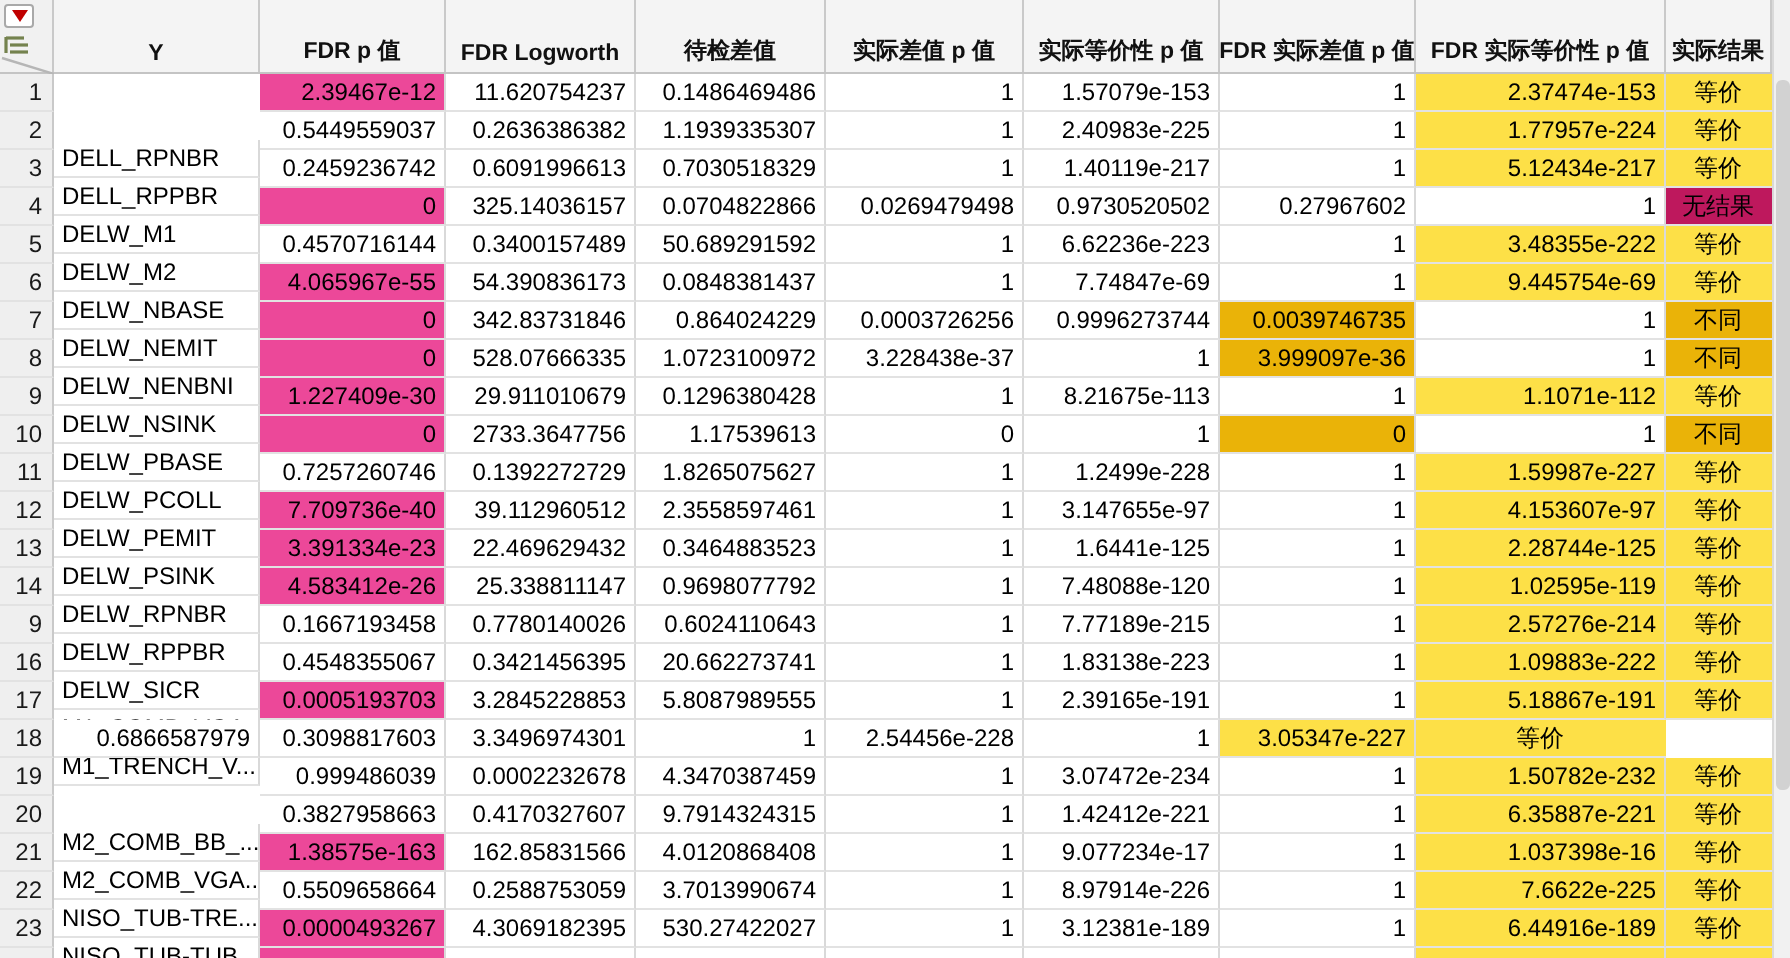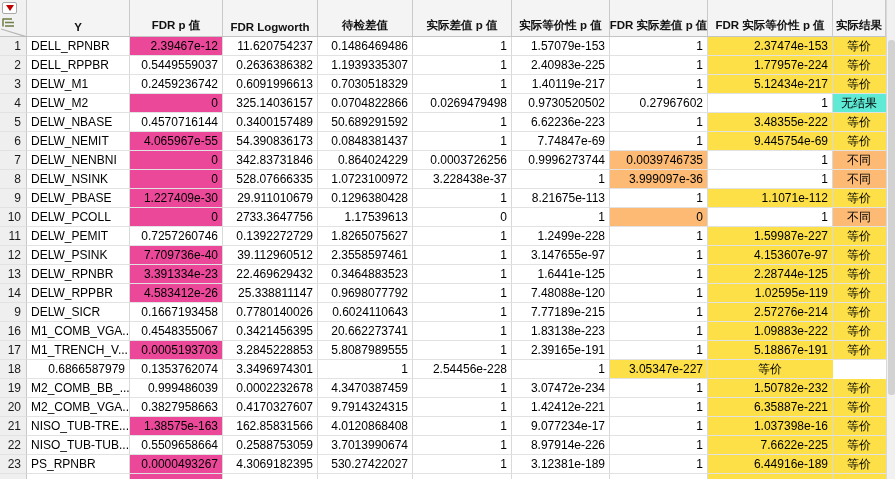--- a/index.html
+++ b/index.html
@@ -23,27 +23,27 @@
   .tri { width:0; height:0; border-left:4px solid transparent; border-right:4px solid transparent;
     border-top:6px solid #c00000; }
   .hier-icon { position:absolute; top:17px; left:2px; }
   .diag { position:absolute; left:0; top:0; width:27px; height:37px; pointer-events:none; }
 
   
   .row { height:19px; }
   .cell { font-size:12px; color:#000; line-height:18px; height:19px; white-space:nowrap; overflow:hidden;
     border-right:1px solid #d9d9d9; border-bottom:1px solid #e2e2e2; background:#fff; padding:0 4px; }
   .c0 { background:#efefef; text-align:right; border-right:1px solid #c9c9c9; color:#1a1a1a; padding-right:5px; }
-  .c1 { text-align:left; }
+  .c1 { text-align:left;margin-top:33px; }
   .c2,.c3,.c4,.c5,.c6,.c7,.c8 { text-align:right; }
   .c9 { text-align:center; padding-left:3px; border-right:none; }
   .blue  { background:#ec4899; }
   .green { background:#fde047; }
-  .pink  { background:#fdba74; }
-  .gray  { background:#5eead4; }
+  .pink  { background:#eab308; }
+  .gray  { background:#be185d; }
 
   
   .partial { height:5px; overflow:hidden; }
   .partial .cell { border-bottom:none; }
 
   
   .vscroll { position:absolute; top:0; right:0; width:9px; height:479px;
     background:#f1f1f1; border-left:1px solid #d9d9d9; }
   .vthumb { position:absolute; top:40px; left:1px; width:7px; height:355px;
     background:#d2d2d2; border-radius:3px; }
@@ -281,21 +281,21 @@
         <div class="cell c4">5.8087989555</div>
         <div class="cell c5">1</div>
         <div class="cell c6">2.39165e-191</div>
         <div class="cell c7">1</div>
         <div class="cell c8 green">5.18867e-191</div>
         <div class="cell c9 green">等价</div>
       </div>
       <div class="grid-row row">
         <div class="cell c0">18</div>
         <div class="cell c2">0.6866587979</div>
-        <div class="cell c3">0.1353762074</div>
+        <div class="cell c3">0.3098817603</div>
         <div class="cell c4">3.3496974301</div>
         <div class="cell c5">1</div>
         <div class="cell c6">2.54456e-228</div>
         <div class="cell c7">1</div>
         <div class="cell c8 green">3.05347e-227</div>
         <div class="cell c9 green">等价</div>
       </div>
       <div class="grid-row row">
         <div class="cell c0">19</div>
         <div class="cell c1">M2_COMB_BB_...</div>

